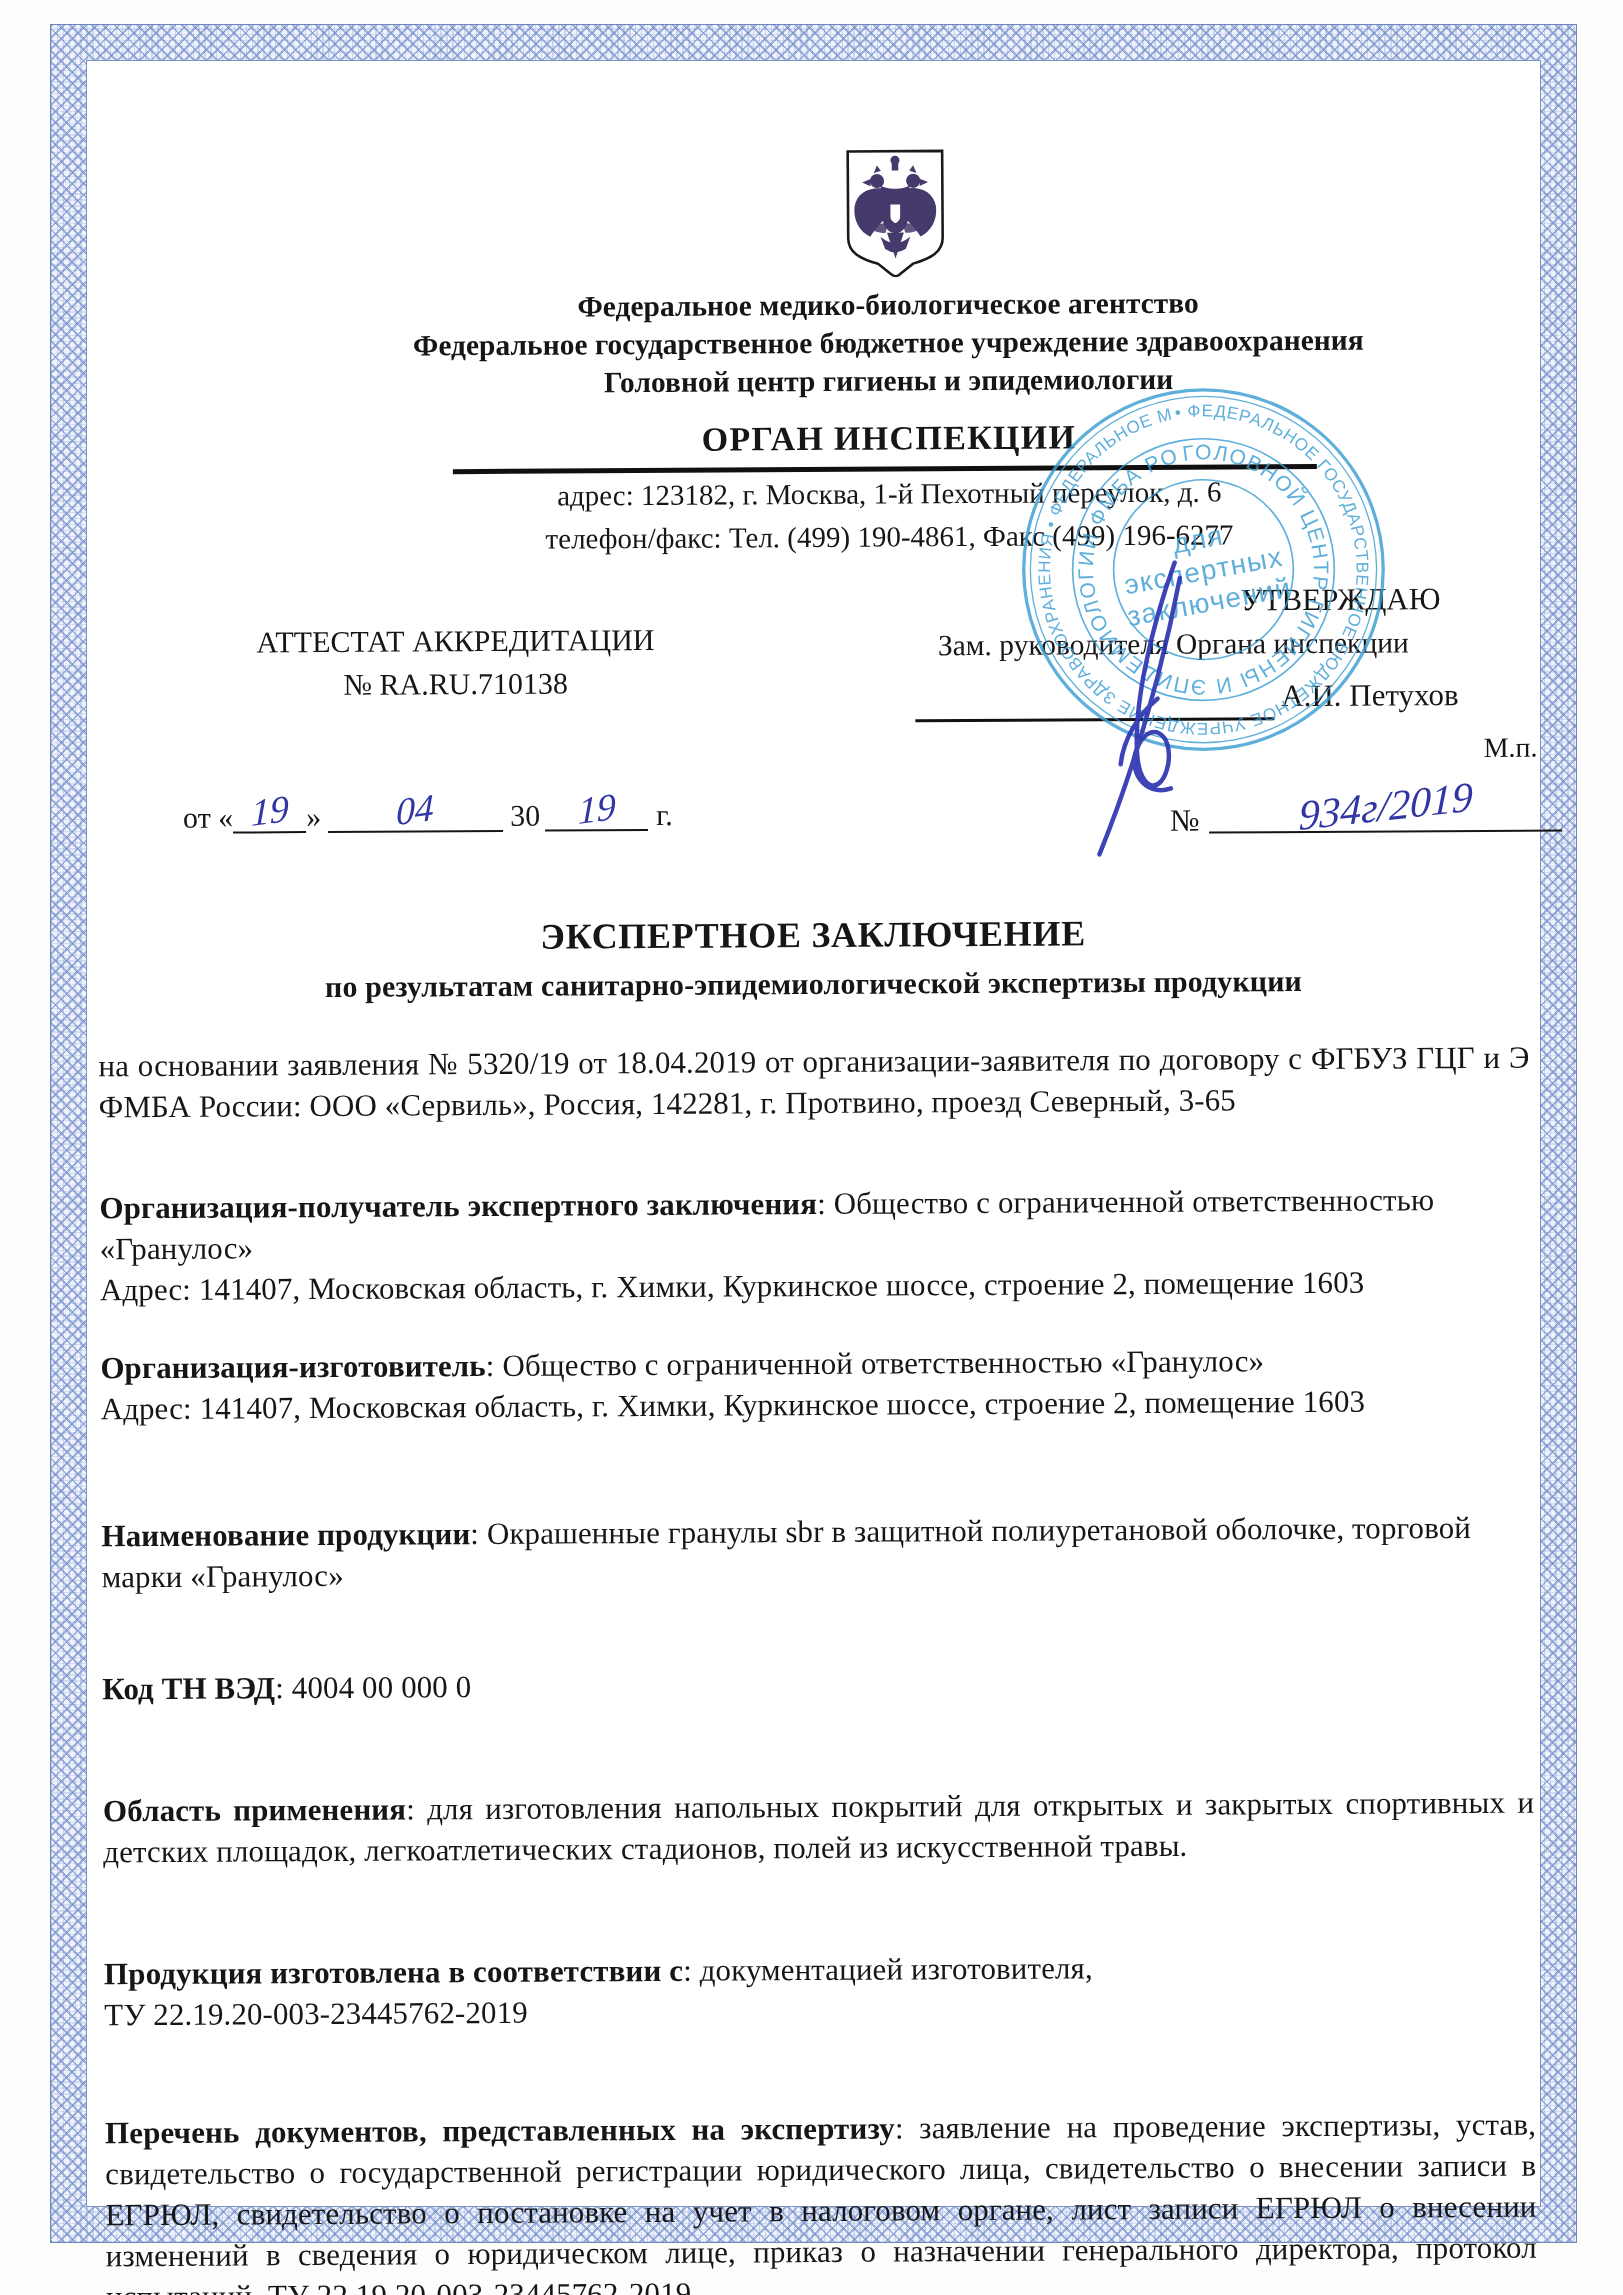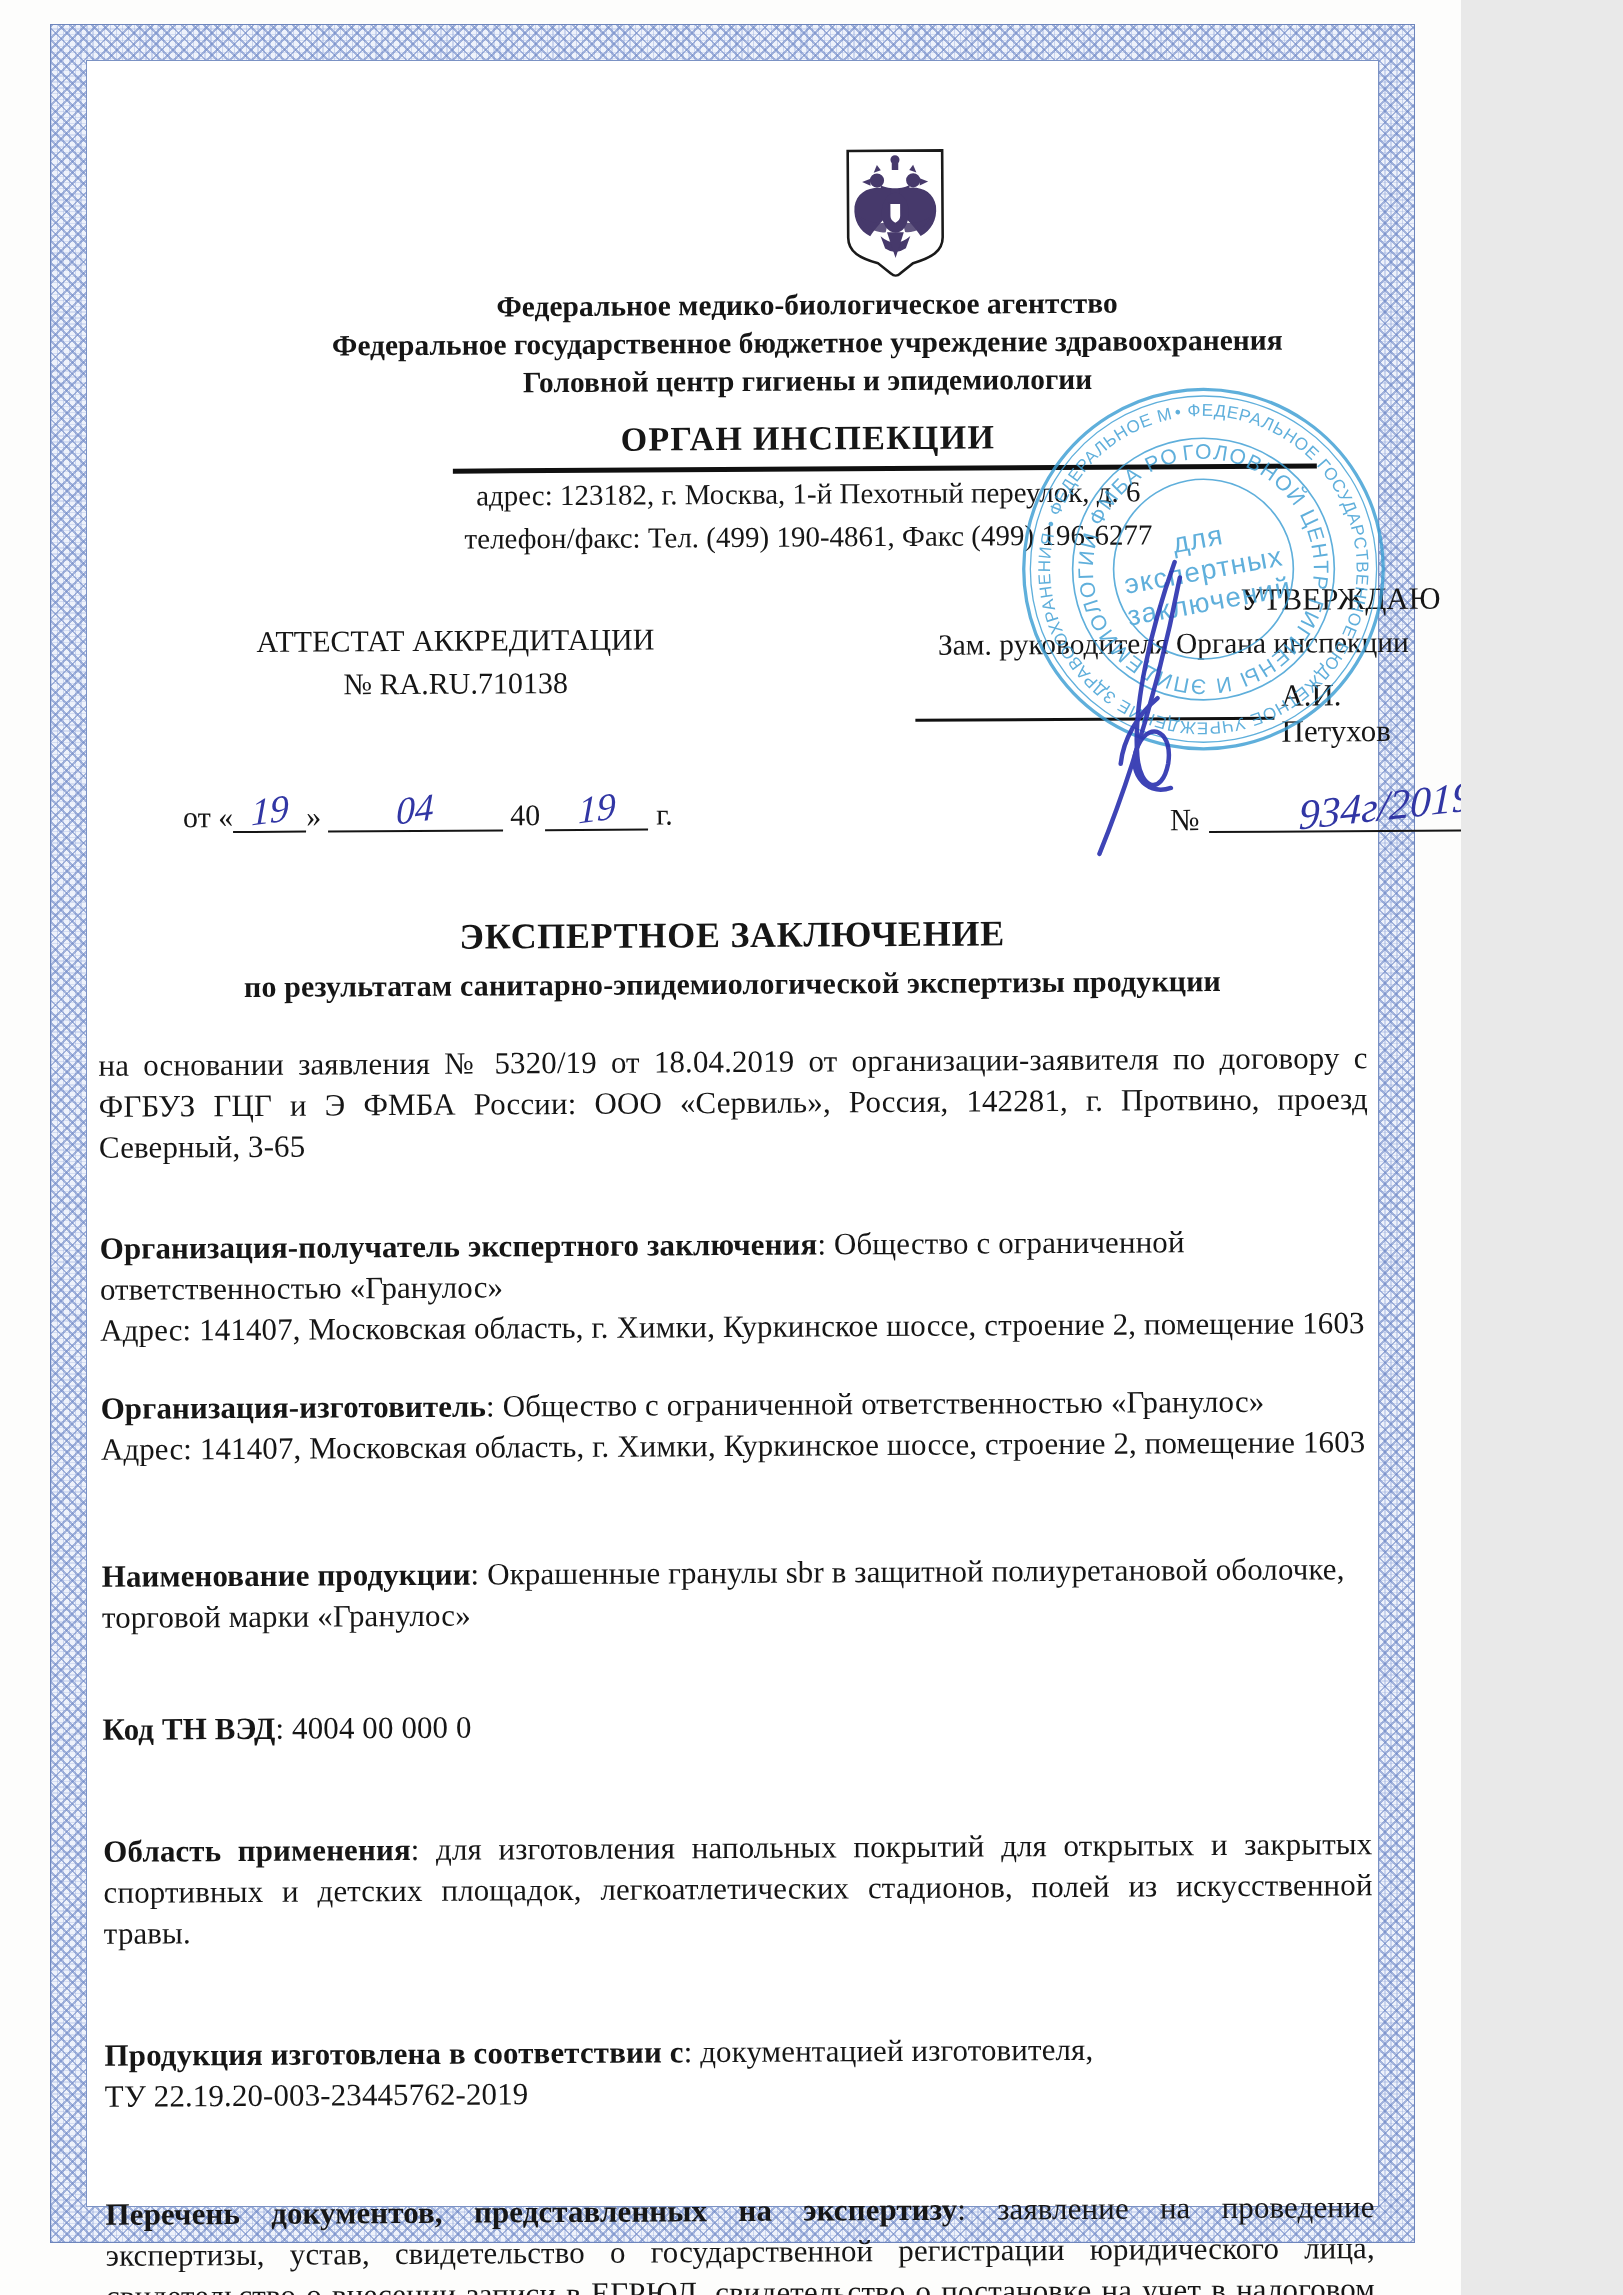--- a/index.html
+++ b/index.html
@@ -1,17 +1,17 @@
 <!DOCTYPE html>
 <html style="font-size:10.5px"><head>
 <meta charset="utf-8">
 <style>
   html,body { margin:0; padding:0; background:#e9e9e9; }
   .page {
-    position:relative; width:1461px; height:2295px; background:#fdfdfc;
+    position:relative; width:1623px; height:2295px; background:#fdfdfc;
     font-family:"Liberation Serif","DejaVu Serif",serif; color:#161616; overflow:hidden;
   }
   
   .frame {
     position:absolute; top:24px; left:50px; right:46px; bottom:52px;
     background-color:#eef2fb;
     background-image:
       repeating-linear-gradient(45deg,  rgba(113,138,199,.60) 0 2px, rgba(255,255,255,0) 2px 7.9px),
       repeating-linear-gradient(135deg, rgba(113,138,199,.60) 0 2px, rgba(255,255,255,0) 2px 7.9px),
       repeating-linear-gradient(90deg,  rgba(150,170,220,.40) 0 1.3px, rgba(255,255,255,0) 1.3px 5.9px),
@@ -150,21 +150,21 @@
       <g fill="none" stroke="#2e35b0" stroke-width="7" stroke-linecap="round" opacity=".92">
         <path d="M178,16 C140,120 112,240 118,318 C122,372 156,380 166,330 C174,282 140,262 120,300 C100,338 128,382 170,368"></path>
         <path d="M186,40 C160,170 120,320 58,470"></path>
         <path d="M150,228 C120,252 96,292 92,330"></path>
       </g>
     </svg>
 
     <div class="abs date-line">
       <span>от</span>
       <span>«</span><span class="blank w1"><span class="ink">19</span></span><span>»</span><span class="blank w2"><span class="ink">04</span></span>
-      <span>40</span><span class="blank w3"><span class="ink">19</span></span><span>г.</span>
+      <span>30</span><span class="blank w3"><span class="ink">19</span></span><span>г.</span>
     </div>
 
     <div class="abs number-line">
       <span>№</span><span class="blank w4"><span class="ink ink-big">934г/2019</span></span>
     </div>
 
     <div class="abs body">
       <div class="doc-title center">ЭКСПЕРТНОЕ ЗАКЛЮЧЕНИЕ</div>
       <div class="doc-subtitle center">по результатам санитарно-эпидемиологической экспертизы продукции</div>
 

